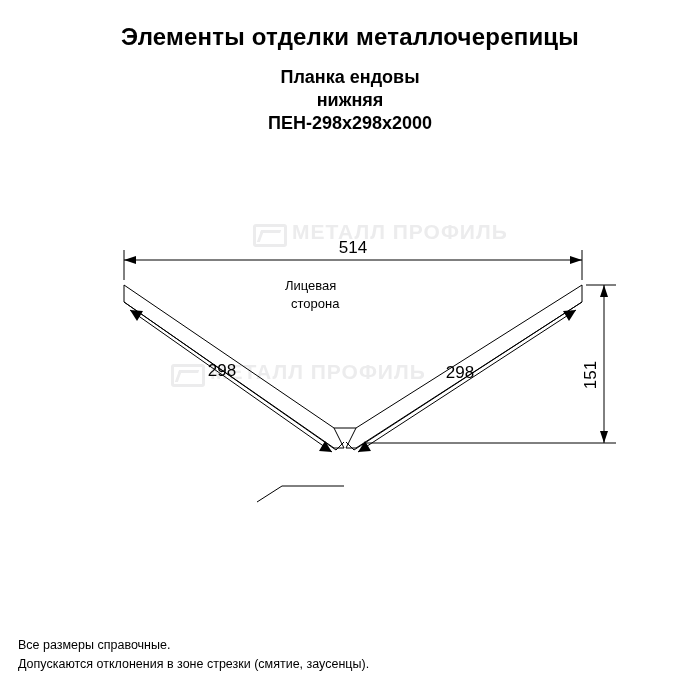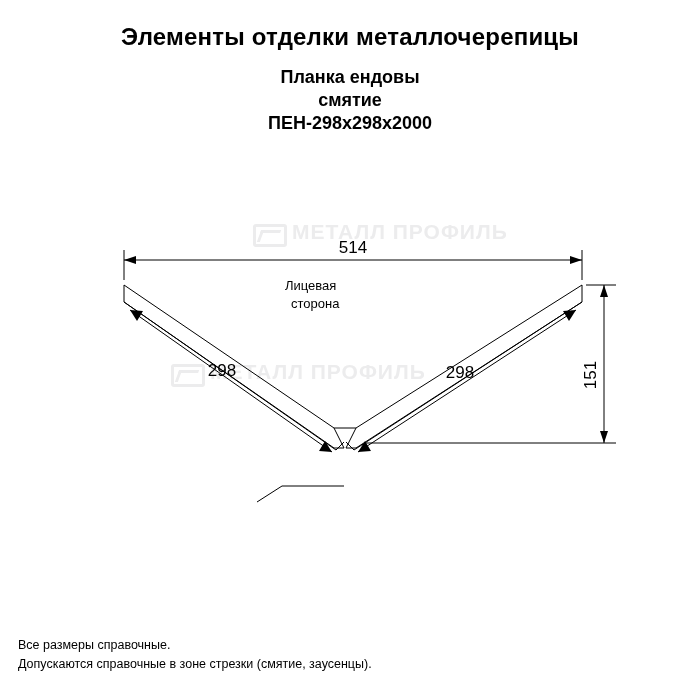--- a/index.html
+++ b/index.html
@@ -110,21 +110,21 @@
 </style>
 </head>
 <body>
 
 <div class="page">
 
   <div class="title-block">
     <div class="main-title">Элементы отделки металлочерепицы</div>
     <div class="sub-title">
       <div>Планка ендовы</div>
-      <div>смятие</div>
+      <div>нижняя</div>
     </div>
     <div class="code-title">ПЕН-298х298х2000</div>
   </div>
 
   <div class="watermark-layer">
     <div class="wm wm1">
       <span class="wm-logo"></span><span>МЕТАЛЛ ПРОФИЛЬ</span>
     </div>
     <div class="wm wm2">
       <span class="wm-logo"></span><span>МЕТАЛЛ ПРОФИЛЬ</span>
@@ -176,16 +176,16 @@
 
       <g font-family="Liberation Sans, sans-serif" font-size="13" fill="#000000">
         <text x="281" y="100">Лицевая</text>
         <text x="287" y="118">сторона</text>
       </g>
     </svg>
   </div>
 
   <div class="footer">
     <div>Все размеры справочные.</div>
-    <div>Допускаются справочные в зоне стрезки (смятие, заусенцы).</div>
+    <div>Допускаются отклонения в зоне стрезки (смятие, заусенцы).</div>
   </div>
 
 </div>
 
 </body></html>

